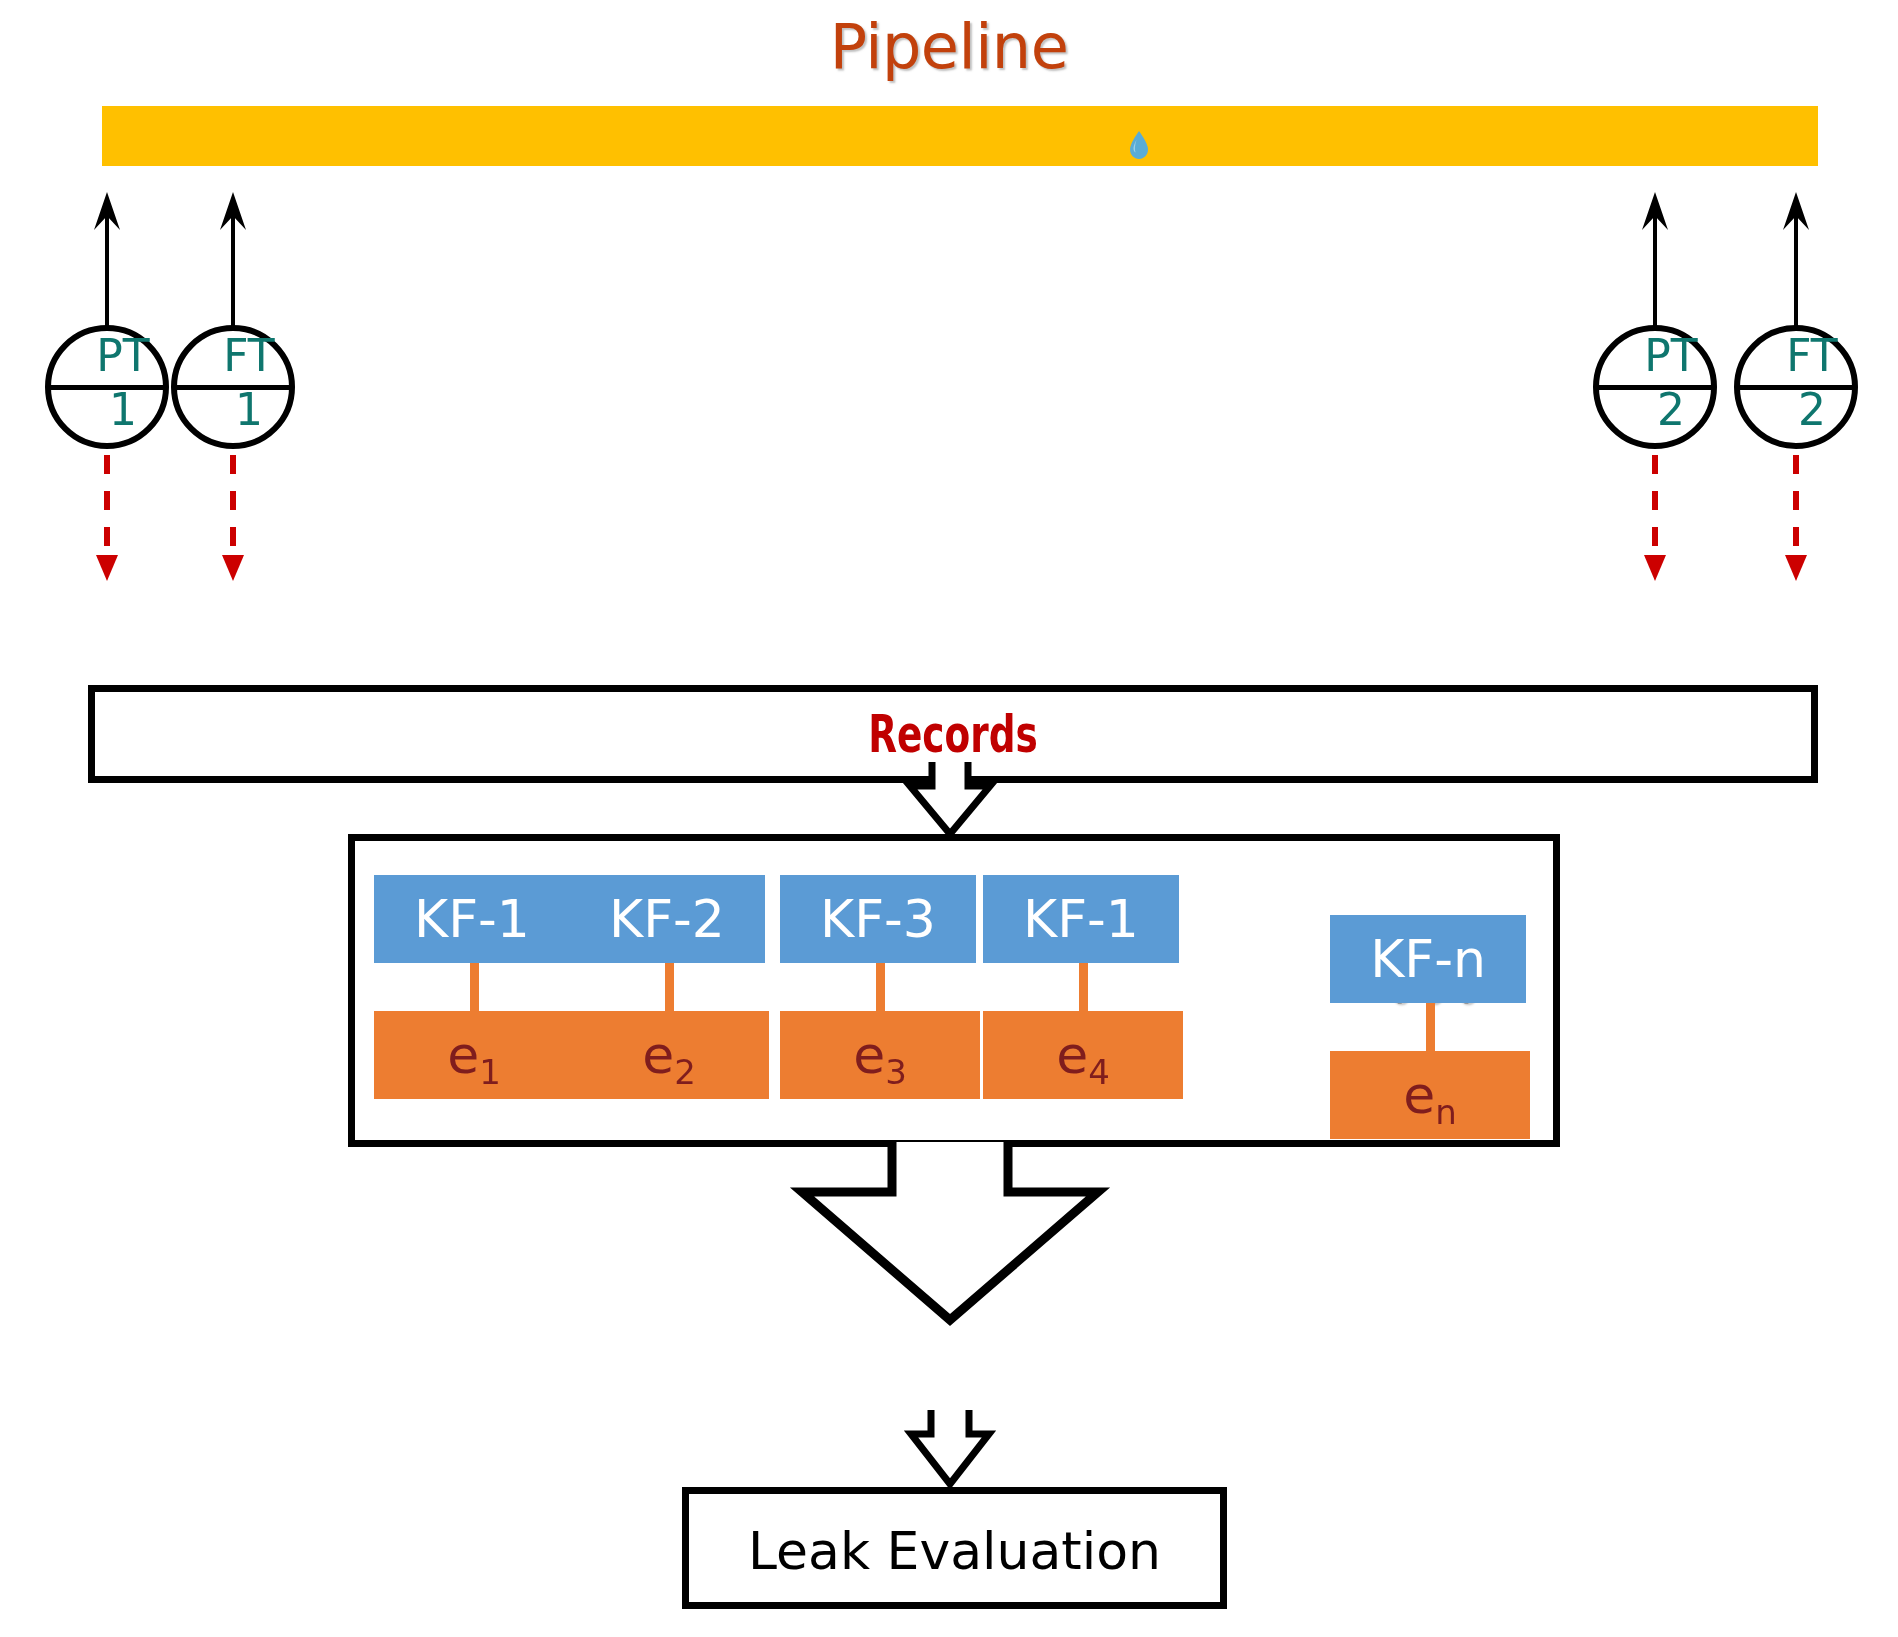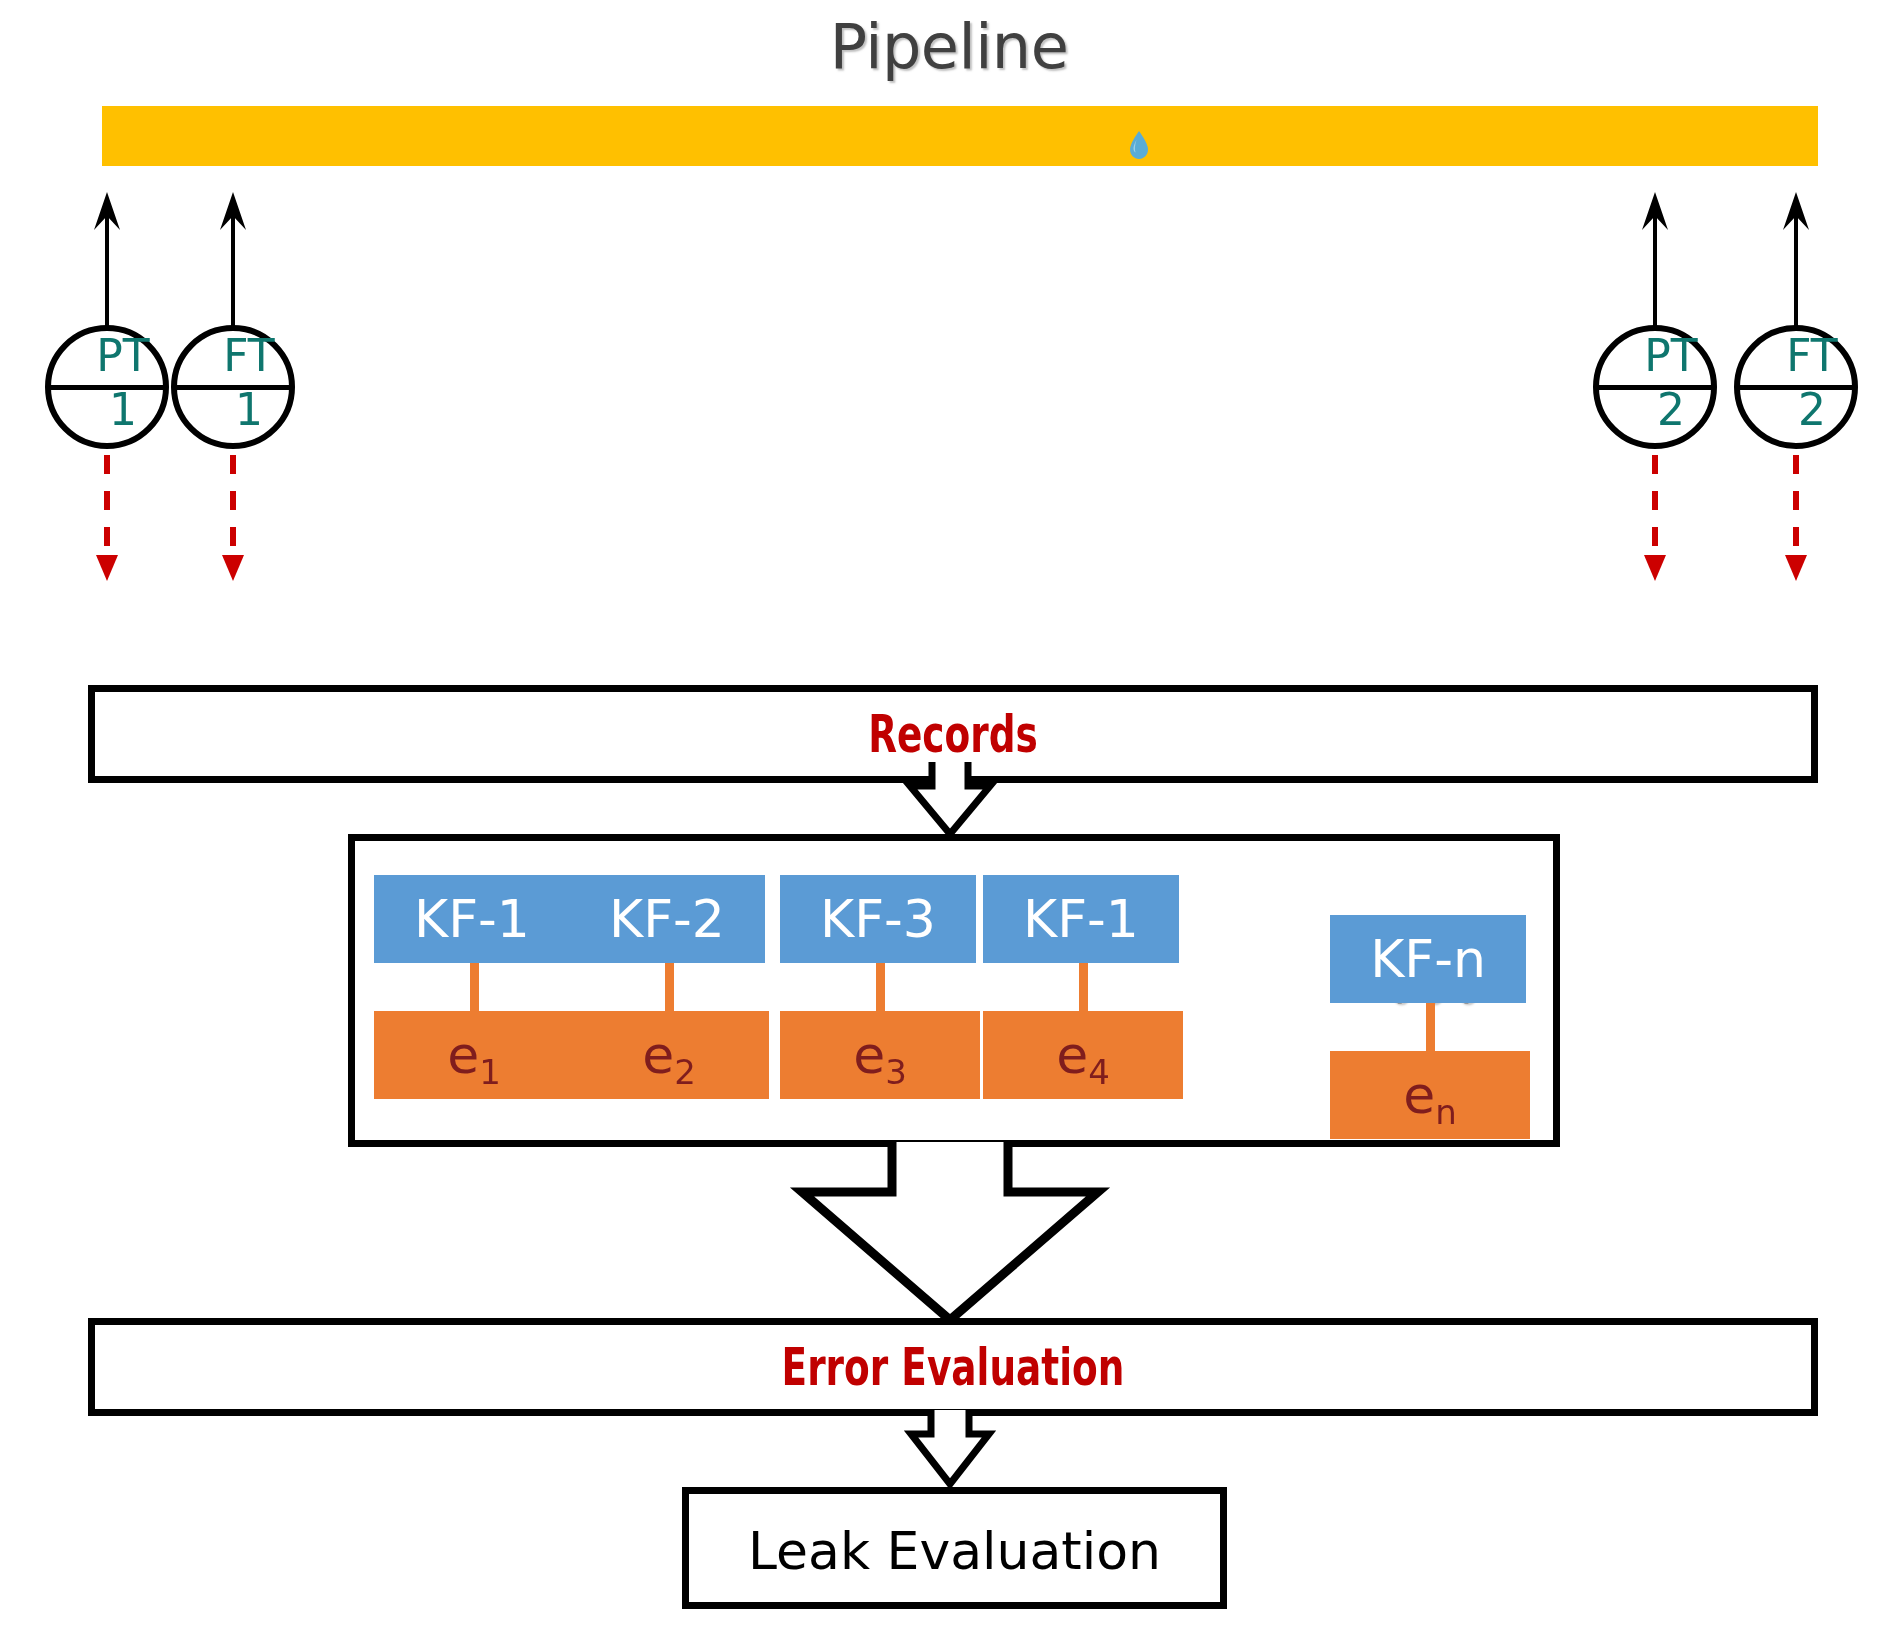--- a/index.html
+++ b/index.html
@@ -20,21 +20,21 @@
 
   
   .title {
     position: absolute;
     left: 0;
     top: 10px;
     width: 1898px;
     text-align: center;
     font-size: 62px;
     font-family: "DejaVu Sans", sans-serif;
-    color: #404040;
+    color: #c2410c;
     letter-spacing: -0.5px;
     text-shadow: 2px 2px 2px rgba(140,140,140,0.55);
   }
 
   
   .pipeline-bar {
     position: absolute;
     left: 102px;
     top: 106px;
     width: 1716px;
@@ -324,23 +324,20 @@
       <div class="kf-connector"></div>
       <div class="kf-bot"><span>e</span><sub>n</sub></div>
     </div>
 
   </div>
 
   <svg class="block-arrow" style="left:780px; top:1142px; width:340px; height:185px;" viewBox="0 0 340 185">
     <path d="M112 0 L112 50 L22 50 L170 178 L318 50 L228 50 L228 0" fill="#ffffff" stroke="#000000" stroke-width="9" stroke-linejoin="miter"></path>
   </svg>
 
-  <div class="box" id="error-box">
-    <div class="box-label-red">Error Evaluation</div>
-  </div>
 
   <svg class="block-arrow" style="left:885px; top:1410px; width:130px; height:82px;" viewBox="0 0 130 82">
     <path d="M46 0 L46 24 L26 24 L65 74 L104 24 L84 24 L84 0" fill="#ffffff" stroke="#000000" stroke-width="7" stroke-linejoin="miter"></path>
   </svg>
 
   <div class="box" id="leak-box">
     <div class="box-label-black">Leak Evaluation</div>
   </div>
 
 </div>

